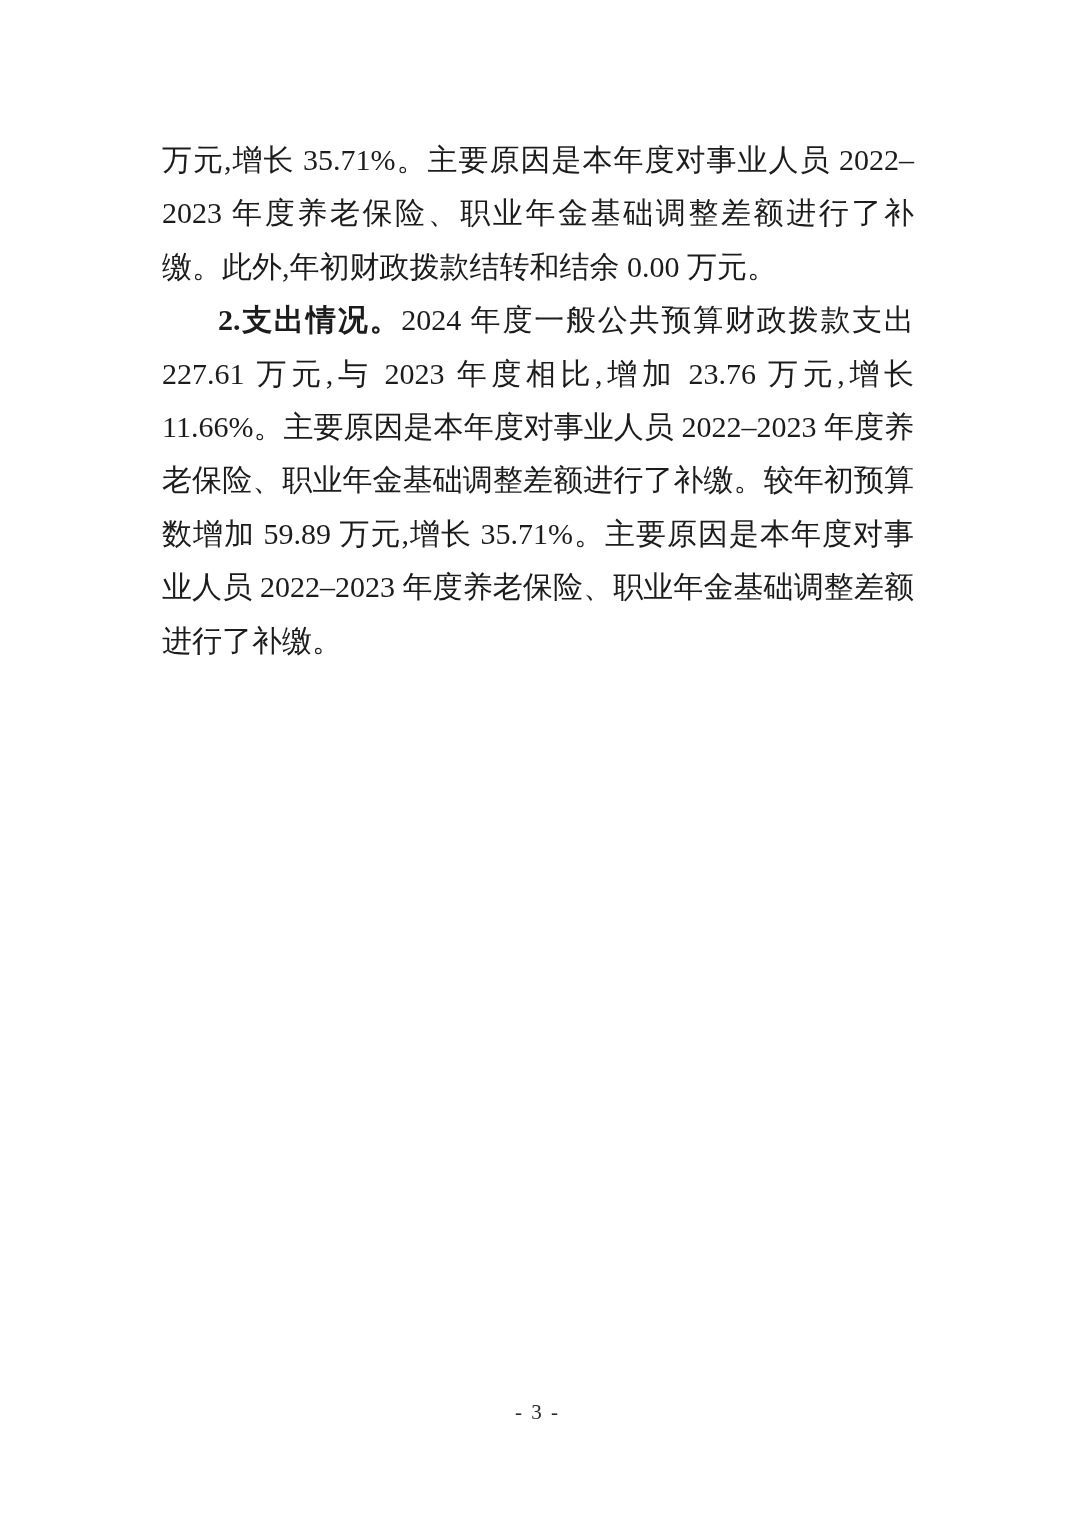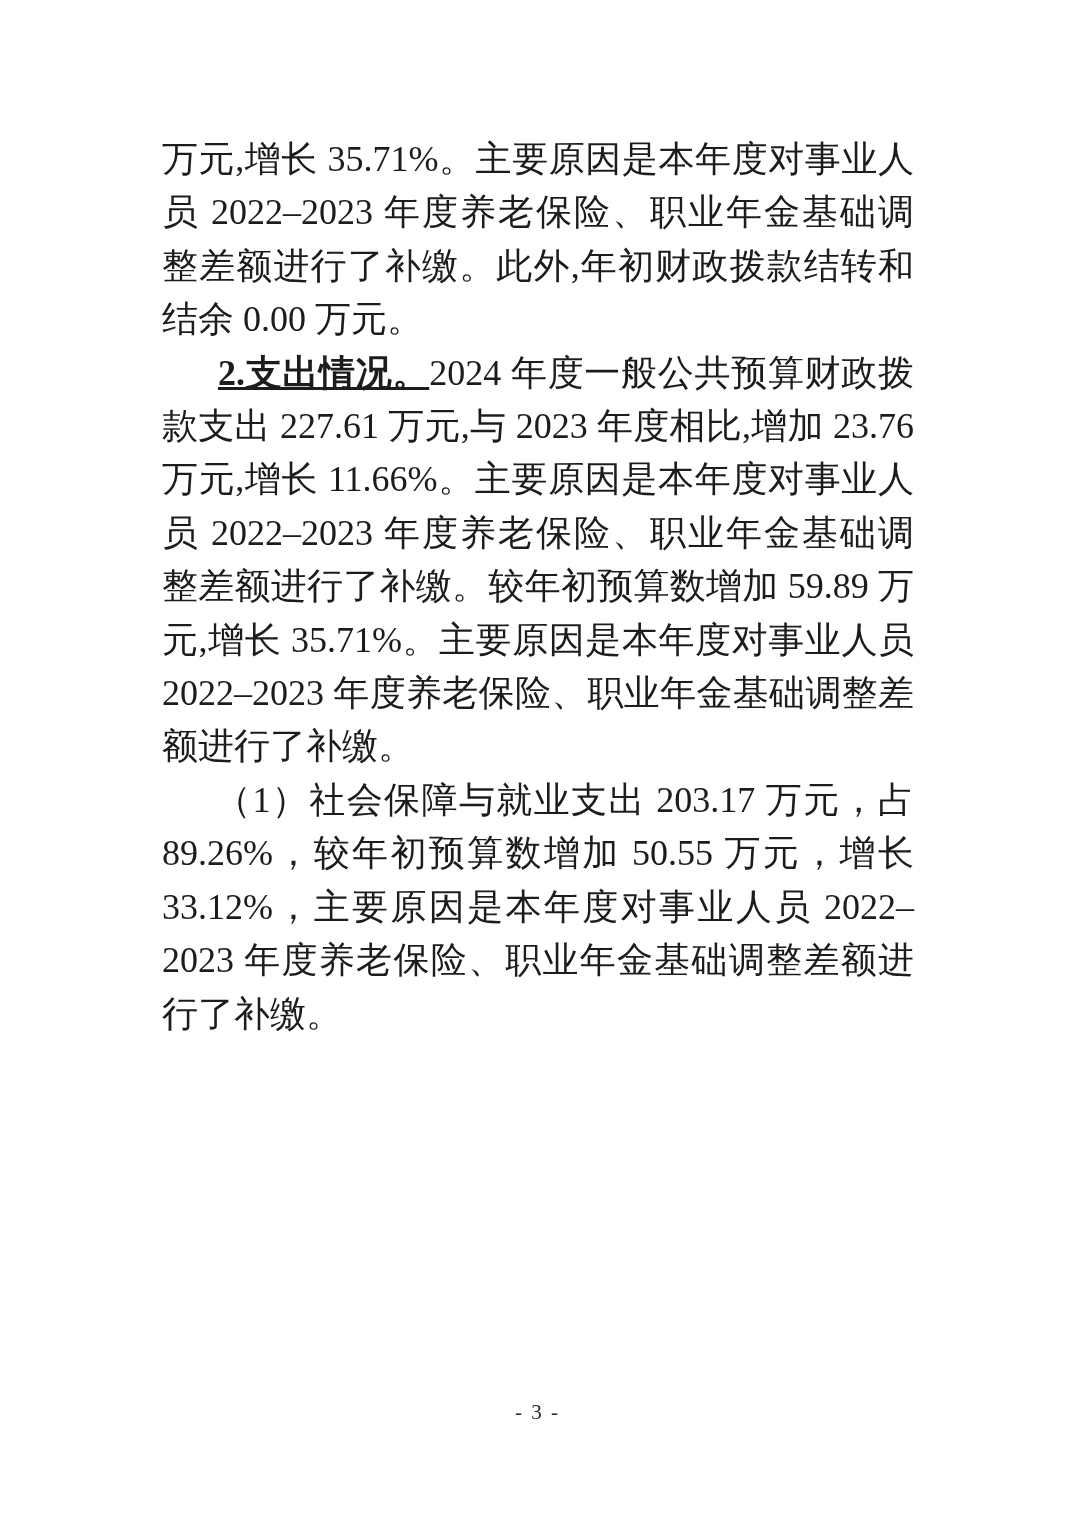--- a/index.html
+++ b/index.html
@@ -14,35 +14,34 @@
     background: #ffffff;
     overflow: hidden;
     font-family: "Liberation Serif", "DejaVu Serif", serif;
     color: #1c1c1c;
   }
   .content {
     position: absolute;
     left: 162px;
     top: 133px;
     width: 752px;
-    font-size: 36px;
+    font-size: 30px;
     line-height: 53.4px;
     text-align: justify;
   }
   .para {
     margin: 0;
     padding: 0;
   }
   .para.indent-2 { text-indent: 56px; }
   .para.indent-2b { text-indent: 60px; }
   .para.indent-3 { text-indent: 66px; }
   .para.indent-sub { text-indent: 53px; }
   .lead {
     font-weight: bold;
-    text-decoration: underline;
   }
   .footer {
     position: absolute;
     top: 1400px;
     left: 0;
     width: 100%;
     text-align: center;
     font-size: 21px;
     color: #2a2a2a;
     letter-spacing: 2px;
@@ -53,19 +52,18 @@
 
 <div class="page">
   <div class="content">
 
     <p class="para"><span>万元,增长 35.71%。主要原因是本年度对事业人员 2022–2023 年度养老保险、职业年金基础调整差额进行了补缴。此外,年初财政拨款结转和结余 0.00 万元。</span></p>
 
     <p class="para indent-2"><strong class="lead">2.支出情况。</strong><span>2024 年度一般公共预算财政拨款支出 227.61 万元,与 2023 年度相比,增加 23.76 万元,增长 11.66%。主要原因是本年度对事业人员 2022–2023 年度养老保险、职业年金基础调整差额进行了补缴。较年初预算数增加 59.89 万元,增长 35.71%。主要原因是本年度对事业人员 2022–2023 年度养老保险、职业年金基础调整差额进行了补缴。</span></p>
 
 
 
-    <p class="para indent-sub"><span>（1）社会保障与就业支出 203.17 万元，占 89.26%，较年初预算数增加 50.55 万元，增长 33.12%，主要原因是本年度对事业人员 2022–2023 年度养老保险、职业年金基础调整差额进行了补缴。</span></p>
 
 
   </div>
 
   <div class="footer">- 3 -</div>
 </div>
 
 </body></html>

